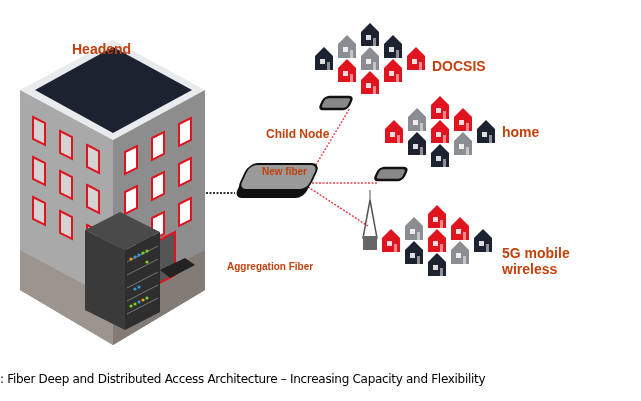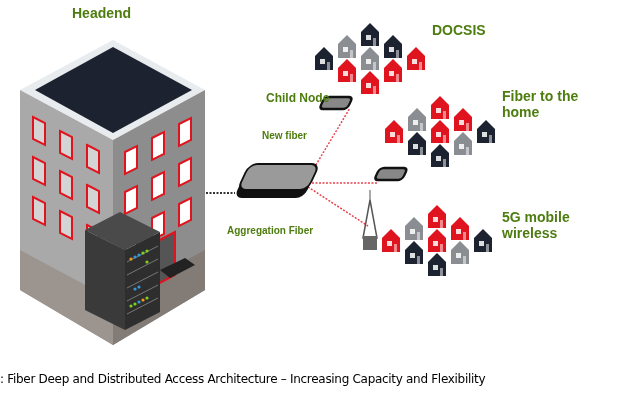--- a/index.html
+++ b/index.html
@@ -1,17 +1,17 @@
 <!DOCTYPE html>
 <html><head>
 <meta charset="utf-8">
 <style>
   html,body{margin:0;padding:0;background:#fff;}
   body{width:641px;height:401px;position:relative;overflow:hidden;font-family:"Liberation Sans",sans-serif;}
-  .lbl{position:absolute;font-weight:bold;color:#4d7c0f;font-family:"Liberation Sans",sans-serif;}
+  .lbl{position:absolute;font-weight:bold;color:#c2410c;font-family:"Liberation Sans",sans-serif;margin-top:36px;}
   #stage{position:absolute;left:0;top:0;}
   .caption{position:absolute;left:0;top:372px;font-size:12px;color:#000000;font-family:"DejaVu Sans",sans-serif;letter-spacing:-0.3px;white-space:nowrap;}
 </style>
 </head>
 <body>
 
 <svg id="stage" width="641" height="401" viewBox="0 0 641 401">
 
   <g stroke="#e8434b" stroke-width="1.5" stroke-dasharray="2,1.5" fill="none">
     <line x1="305" y1="183" x2="350" y2="108"></line>
@@ -235,20 +235,19 @@
       </g>
     </g>
 </svg>
 
 <div class="lbl" style="left:72px;top:5px;font-size:14px;">Headend</div>
 <div class="lbl" style="left:432px;top:22px;font-size:14px;text-align:right;">DOCSIS</div>
 <div class="lbl" style="left:266px;top:91px;font-size:12px;">Child Node</div>
 <div class="lbl" style="left:262px;top:130px;font-size:10px;">New fiber</div>
 <div class="lbl" style="left:227px;top:225px;font-size:10px;">Aggregation Fiber</div>
 <div class="lbl" style="left:502px;top:88px;font-size:14px;line-height:16px;">
-  <div>Fiber to the</div>
   <div>home</div>
 </div>
 <div class="lbl" style="left:502px;top:209px;font-size:14px;line-height:16px;">
   <div>5G mobile</div>
   <div>wireless</div>
 </div>
 <div class="caption">: Fiber Deep and Distributed Access Architecture – Increasing Capacity and Flexibility</div>
 
 </body></html>

